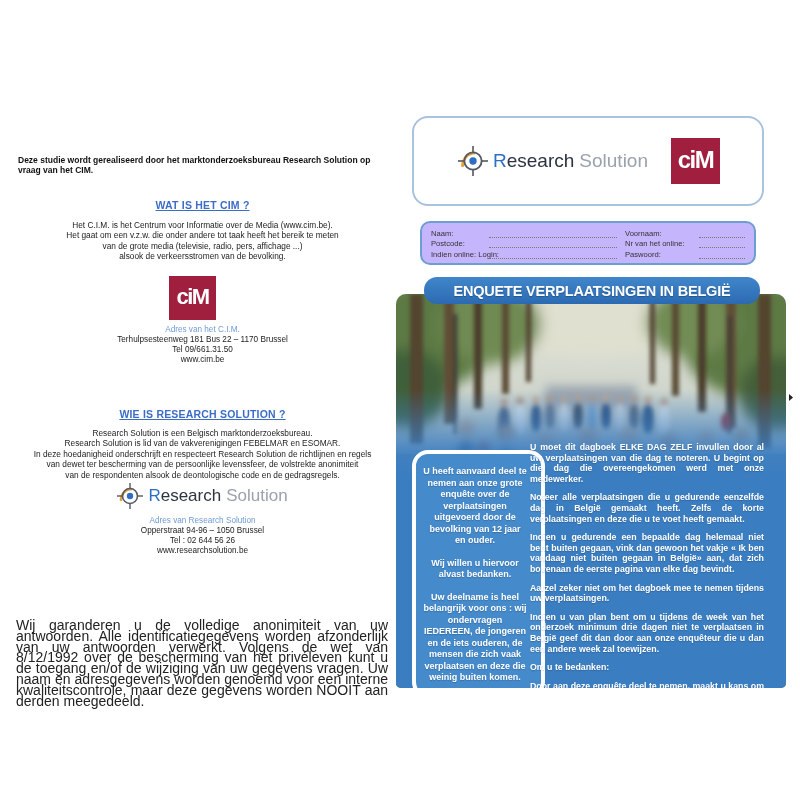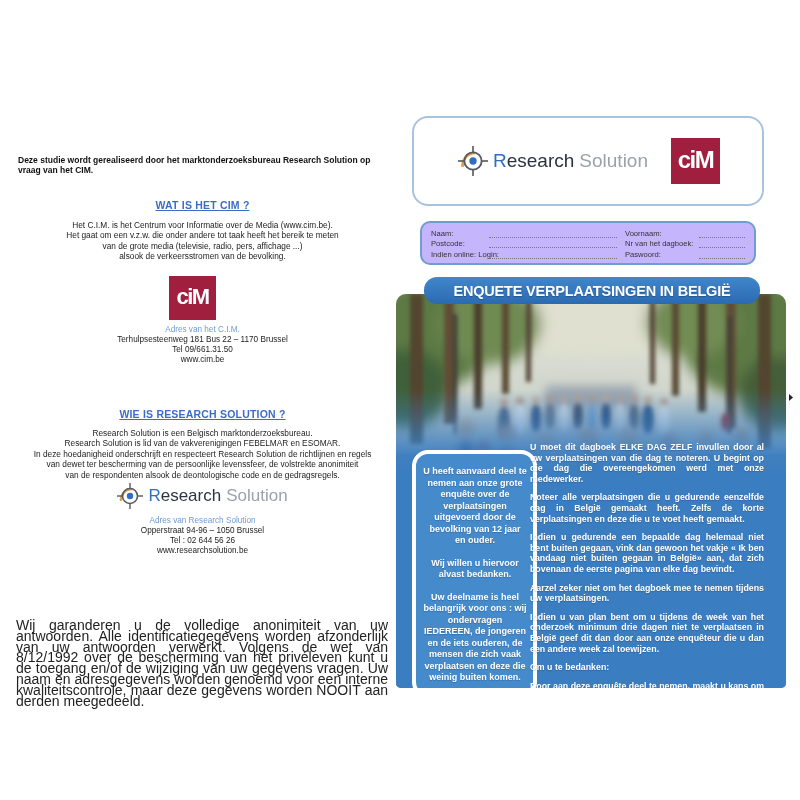--- a/index.html
+++ b/index.html
@@ -58,21 +58,21 @@
           letter-spacing:-0.2px;text-shadow:0 1px 1px rgba(0,0,0,.25);}
 
   #photo{left:396px;top:294px;width:390px;height:394px;border-radius:10px 10px 5px 5px;
          overflow:hidden;z-index:1;background:#9aa4a6;}
   #photo svg{position:absolute;left:0;top:0;}
   #overlay{position:absolute;left:0;top:0;width:100%;height:100%;
            background:linear-gradient(180deg,rgba(59,126,194,0) 95px,rgba(59,126,194,.5) 130px,
                       rgba(58,125,193,.92) 160px,#3a7dc1 182px,#3a7dc1 100%);}
 
   #intro-box{position:absolute;left:16px;top:156px;width:104px;border:4px solid #fff;
-             border-radius:16px;background:#458acb;color:#fff;padding:12px 6px 10px 7px;
+             border-radius:16px;background:#458acb;color:#fff;padding:12px 14px 10px 7px;
              font-size:9px;line-height:11.5px;text-align:center;font-weight:bold;
              text-shadow:0 1px 1px rgba(0,0,0,.2);}
   #intro-box .p{margin-bottom:11px;}
   #intro-box .p:last-child{margin-bottom:0;}
   .xbold{font-weight:bold;}
 
   #instr{position:absolute;left:134px;top:148px;width:234px;color:#fff;font-size:8.8px;
          line-height:10.6px;font-weight:bold;text-align:justify;
          text-shadow:0 1px 1px rgba(0,0,0,.2);}
   #instr .p{margin-bottom:8px;}
@@ -163,21 +163,21 @@
   <div class="abs" id="form-box">
     <div class="frow">
       <span class="flabel l">Naam:</span>
       <span class="dots w1"></span>
       <span class="flabel r">Voornaam:</span>
       <span class="dots w2"></span>
     </div>
     <div class="frow">
       <span class="flabel l">Postcode:</span>
       <span class="dots w1"></span>
-      <span class="flabel r">Nr van het dagboek:</span>
+      <span class="flabel r">Nr van het online:</span>
       <span class="dots w2"></span>
     </div>
     <div class="frow">
       <span class="flabel l">Indien online: Login:</span>
       <span class="dots w1"></span>
       <span class="flabel r">Paswoord:</span>
       <span class="dots w2"></span>
     </div>
   </div>
 

